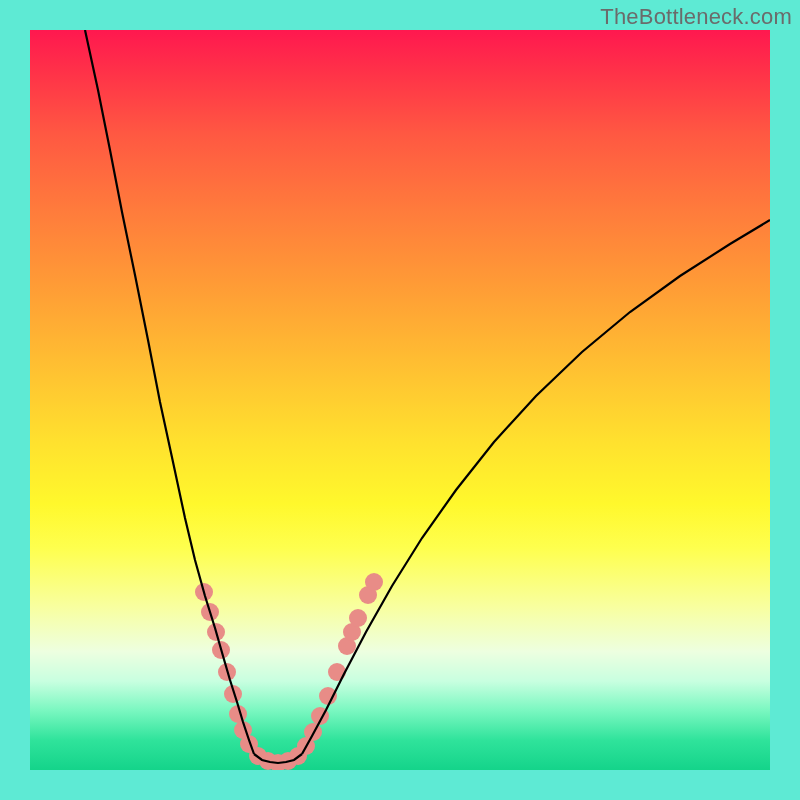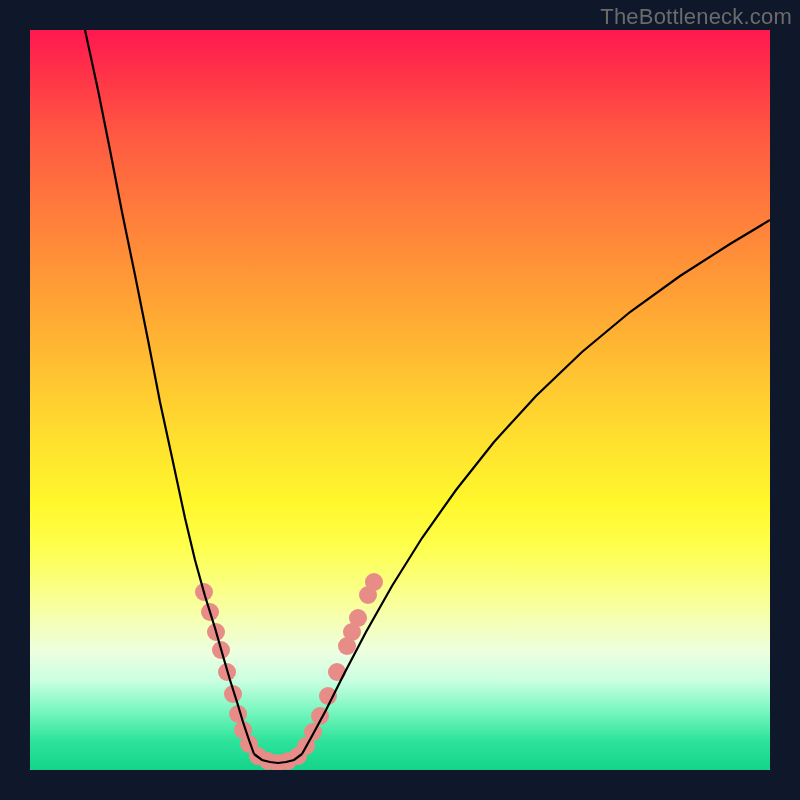--- a/index.html
+++ b/index.html
@@ -10,21 +10,21 @@
     background: #000;
     overflow: hidden;
     font-family: Arial, Helvetica, sans-serif;
   }
   .frame {
     position: absolute;
     top: 0;
     left: 0;
     width: 800px;
     height: 800px;
-    background: #0f172a;
+    background: #5eead4;
   }
   .plot {
     position: absolute;
     top: 30px;
     left: 30px;
     width: 740px;
     height: 740px;
     overflow: hidden;
   }
   .gradient {

